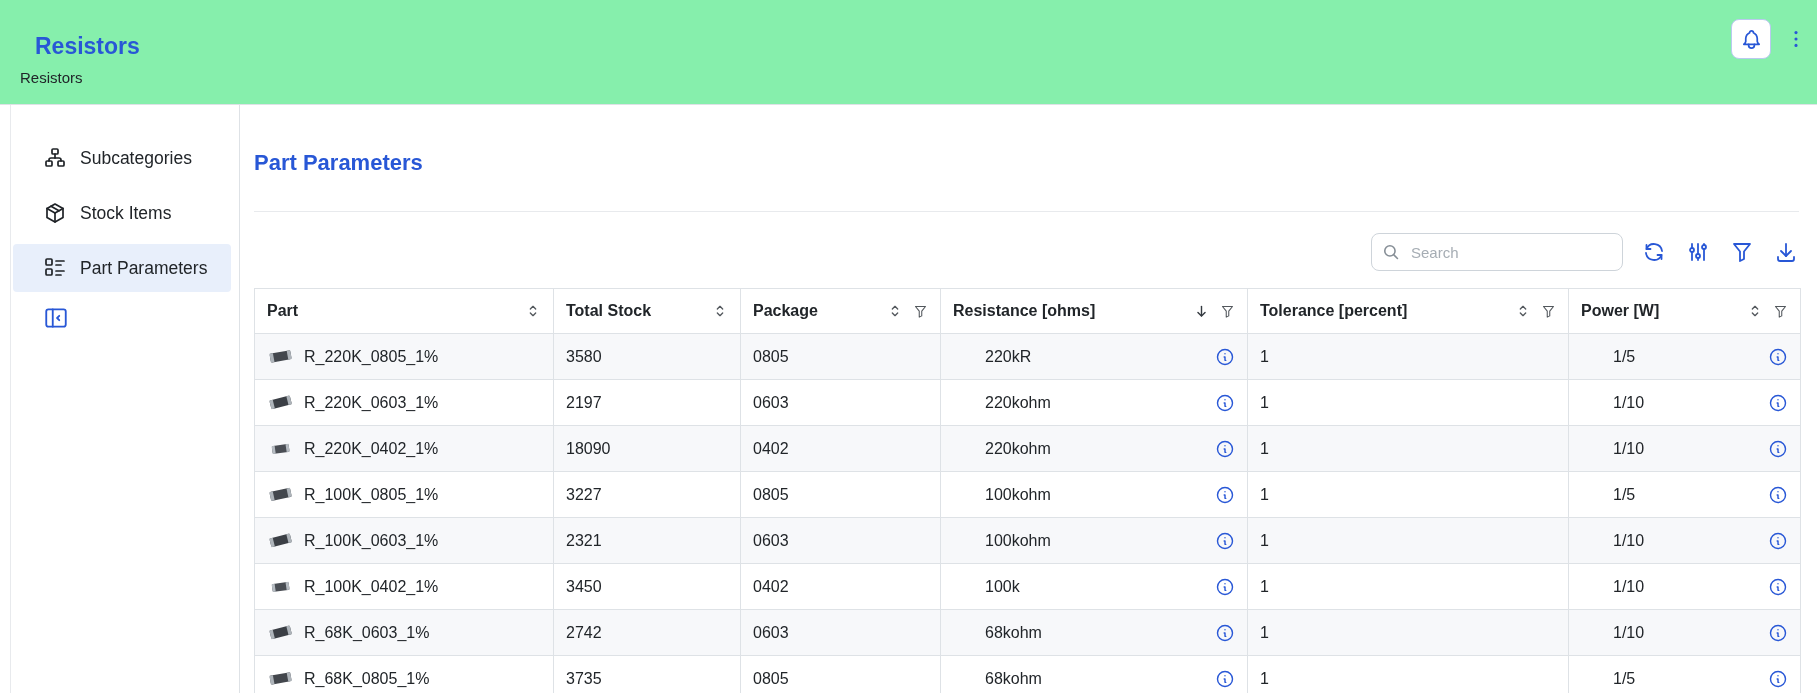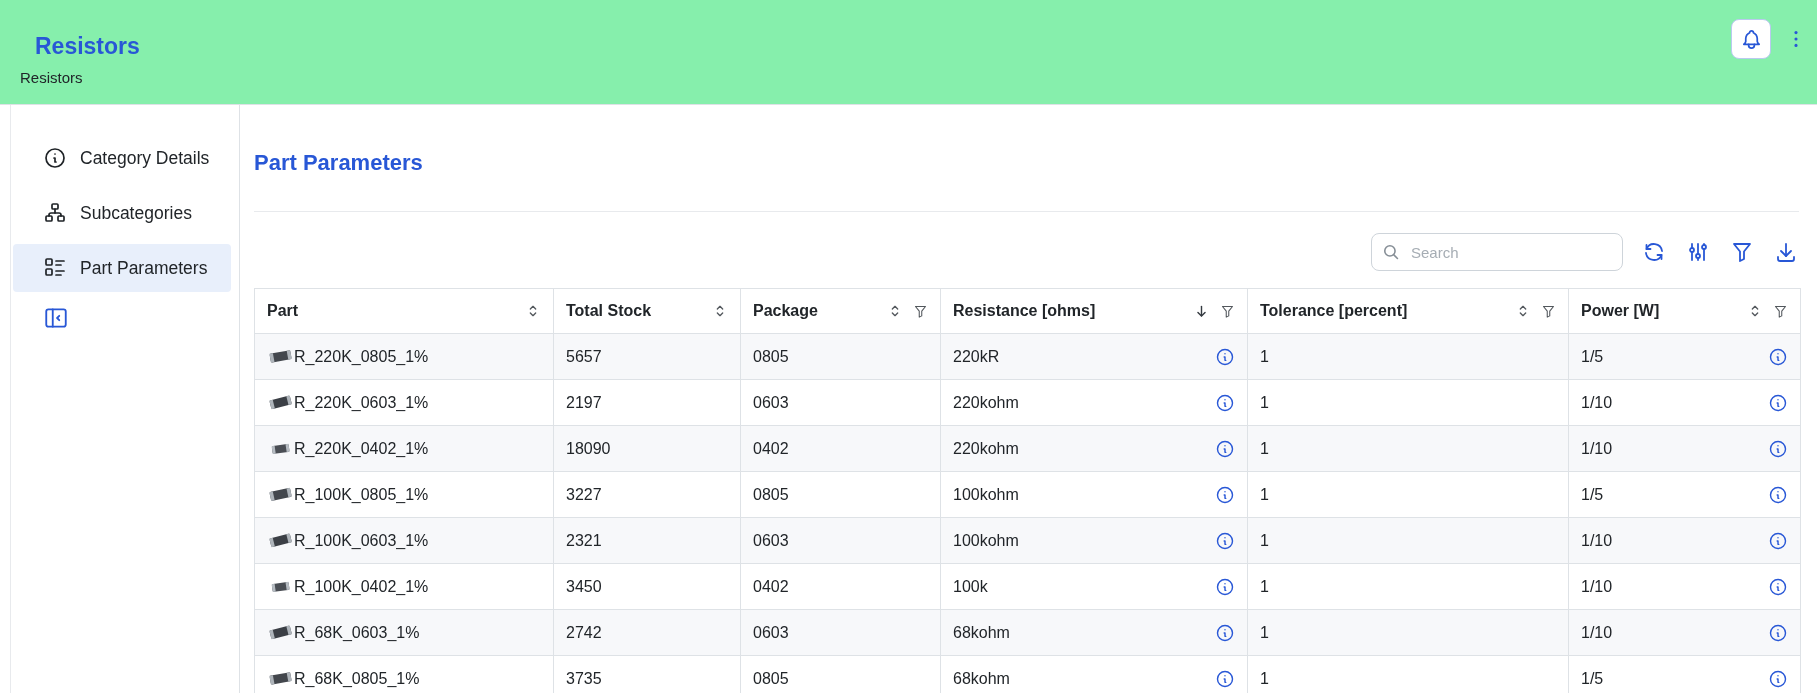--- a/index.html
+++ b/index.html
@@ -47,22 +47,22 @@
   
   table.params{width:100%;border-collapse:collapse;table-layout:fixed;margin-top:17px;background:#fff;}
   th,td{border:1px solid var(--border,#dee2e6);height:45px;padding:12px 12px;box-sizing:border-box;
         font-size:16px;color:#212529;text-align:left;overflow:hidden;white-space:nowrap;}
   th{font-weight:700;background:#fff;cursor:pointer;}
   tbody tr:nth-child(odd){background:var(--row-stripe,#f7f8fa);}
   tbody tr{cursor:pointer;}
   .th-wrap{display:flex;align-items:center;gap:10px;}
   .th-label{flex:0 0 auto;}
   .th-icons{margin-left:auto;display:flex;align-items:center;gap:10px;color:#52575c;}
-  .cell-part{display:flex;align-items:center;gap:0;}
-  .cell-flex{display:flex;align-items:center;justify-content:space-between;}
+  .cell-part{display:flex;align-items:center;gap:10px;}
+  .cell-flex{display:flex;align-items:center;justify-content:space-between;margin-left:32px;}
   .info-ico{display:flex;align-items:center;color:var(--accent);cursor:pointer;}
   .thumb{display:flex;align-items:center;}
 </style>
 </head>
 <body>
 
 <div class="page">
 
   <header class="topbar">
     <h1 class="page-title">Resistors</h1>
@@ -84,45 +84,47 @@
             <circle cx="12" cy="19" r="1.7"></circle>
         </svg>
       </span>
     </button>
   </header>
 
   <div class="panel">
 
     <aside class="sidebar">
 
-      <div class="side-item">
-        <span class="s-ico">
-          <svg width="24" height="24" viewBox="0 0 24 24" fill="none" stroke="currentColor" stroke-width="1.7" stroke-linecap="round" stroke-linejoin="round">
-            <circle cx="12" cy="12" r="9"></circle>
-              <path d="M12 8h.01"></path>
-              <path d="M11 12h1v4h1"></path>
-          </svg>
-        </span>
-        <span>Category Details</span>
-      </div>
 
       <div class="side-item">
         <span class="s-ico">
           <svg width="24" height="24" viewBox="0 0 24 24" fill="none" stroke="currentColor" stroke-width="1.7" stroke-linecap="round" stroke-linejoin="round">
             <rect x="3" y="15" width="6" height="5" rx="1"></rect>
               <rect x="15" y="15" width="6" height="5" rx="1"></rect>
             <rect x="9" y="3" width="6" height="5" rx="1"></rect>
             <path d="M6 15v-1a2 2 0 0 1 2-2h8a2 2 0 0 1 2 2v1"></path>
               <path d="M12 12V8"></path>
           </svg>
         </span>
         <span>Subcategories</span>
       </div>
 
 
+      <div class="side-item">
+        <span class="s-ico">
+          <svg width="24" height="24" viewBox="0 0 24 24" fill="none" stroke="currentColor" stroke-width="1.7" stroke-linecap="round" stroke-linejoin="round">
+            <path d="M12 3l8 4.5v9L12 21l-8-4.5v-9L12 3z"></path>
+            <path d="M12 12l8-4.5"></path>
+              <path d="M12 12v9"></path>
+              <path d="M12 12L4 7.5"></path>
+            <path d="M8 5.2l8 4.6"></path>
+          </svg>
+        </span>
+        <span>Stock Items</span>
+      </div>
 
       <div class="side-item selected">
         <span class="s-ico">
           <svg width="24" height="24" viewBox="0 0 24 24" fill="none" stroke="currentColor" stroke-width="1.7" stroke-linecap="round" stroke-linejoin="round">
             <path d="M13 5h8"></path>
               <path d="M13 9h5"></path>
               <path d="M13 15h8"></path>
               <path d="M13 19h5"></path>
             <rect x="3" y="3" width="6" height="6" rx="1"></rect>
               <rect x="3" y="13" width="6" height="6" rx="1"></rect>
@@ -322,21 +324,21 @@
                       <g transform="rotate(-10 13 10)">
                         <rect x="3" y="6" width="21" height="9" rx="1.5" fill="#43474d"></rect>
                         <rect x="3" y="6" width="3.5" height="9" fill="#aeb4ba"></rect>
                         <rect x="20.5" y="6" width="3.5" height="9" fill="#aeb4ba"></rect>
                       </g>
                     </svg>
                 </span>
                 <span>R_220K_0805_1%</span>
               </div>
             </td>
-            <td>5657</td>
+            <td>3580</td>
             <td>0805</td>
             <td>
               <div class="cell-flex">
                   <span>220kR</span>
                 <span class="info-ico">
                     <svg width="20" height="20" viewBox="0 0 24 24" fill="none" stroke="currentColor" stroke-width="1.7" stroke-linecap="round" stroke-linejoin="round">
                       <circle cx="12" cy="12" r="9"></circle>
                       <path d="M12 8h.01"></path>
                       <path d="M11 12h1v4h1"></path>
                     </svg>

